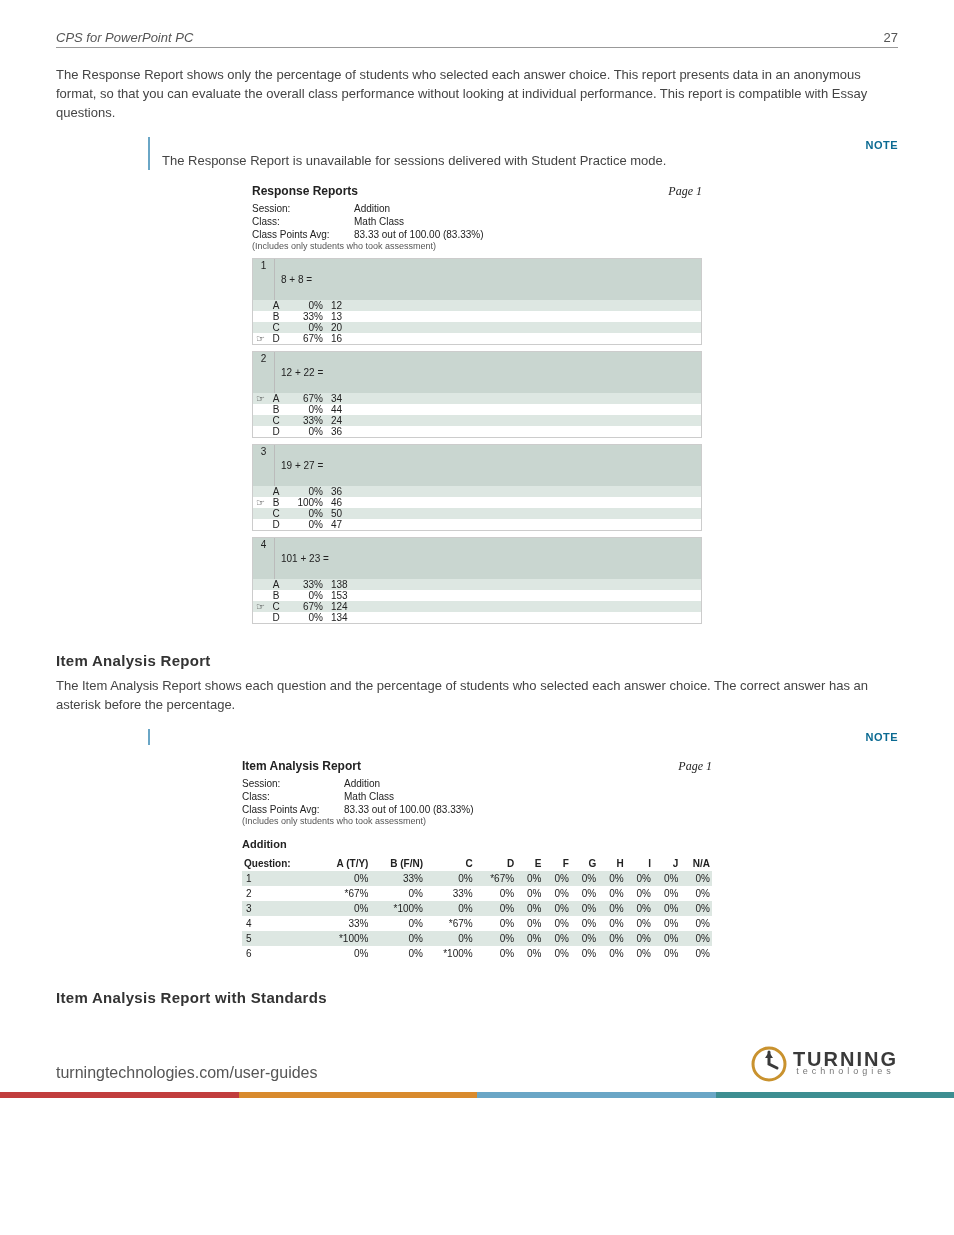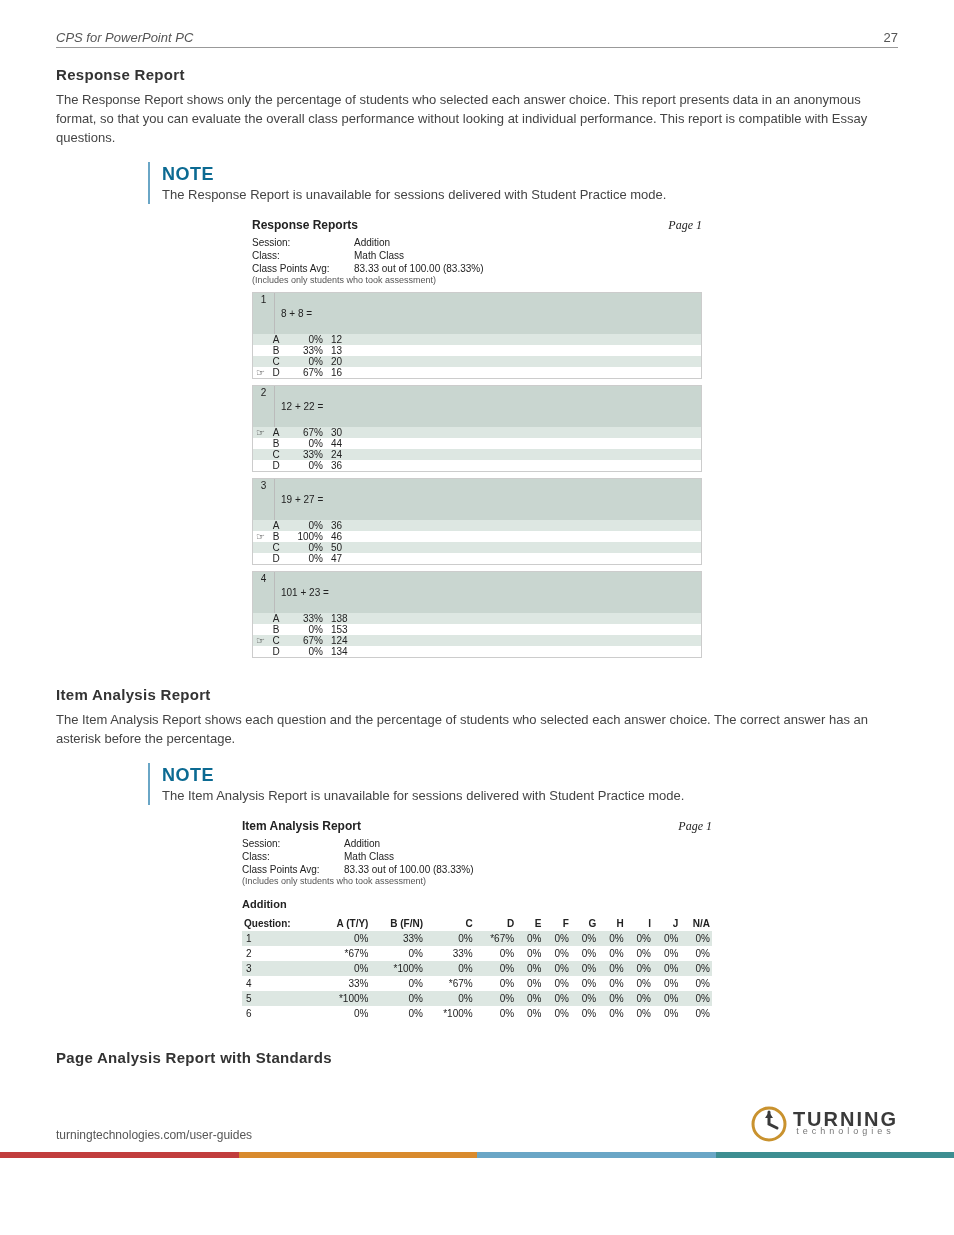--- a/index.html
+++ b/index.html
@@ -10,21 +10,21 @@
     width: 954px;
     background: #fff;
   }
   .page { padding: 30px 56px 0 56px; }
   .hdr { display: flex; justify-content: space-between; border-bottom: 1px solid #999; padding-bottom: 2px; margin-bottom: 18px; }
   .hdr-title { font-style: italic; font-size: 13px; color: #555; font-family: "Trebuchet MS", Arial, sans-serif; }
   .hdr-page { font-size: 13px; color: #555; }
   h2.section { font-family: "Trebuchet MS", Arial, sans-serif; font-weight: bold; font-size: 15px; color: #333; margin: 0 0 8px 0; letter-spacing: .3px; }
   p.body { font-size: 13px; line-height: 1.45; margin: 0 0 14px 0; color: #444; }
   .note-box { margin: 6px 0 14px 92px; border-left: 2px solid #6aa6c6; padding: 2px 0 2px 12px; }
-  .note-box .note-lbl { font-family: "Trebuchet MS", Arial, sans-serif; color: #0b6a92; font-weight: bold; font-size: 18px; letter-spacing: .5px; }
+  .note-box .note-lbl { font-family: "Trebuchet MS", Arial, sans-serif; color: #0b6a92; font-weight: bold; font-size: 11px; letter-spacing: .5px; text-align: right; }
   .note-box .note-body { font-size: 13px; color: #444; margin-top: 2px; }
   
   .figure { width: 450px; margin: 6px auto 28px auto; font-size: 10px; color: #222; }
   .fig-hdrrow { display:flex; justify-content: space-between; }
   .fig-title { font-family: Verdana, Arial, sans-serif; font-weight: bold; font-size: 12px; }
   .fig-pagelbl { font-style: italic; font-family: "Times New Roman", serif; font-size: 12px; }
   .fig-meta { margin-top: 3px; line-height: 1.3; }
   .fig-meta .row { display:flex; }
   .fig-meta .k { width: 102px; }
   .fig-meta .sub { font-size: 9px; color:#555; }
@@ -44,42 +44,41 @@
   .ia-table th, .ia-table td { font-size:10px; padding:2px 2px; }
   .ia-table th { text-align:right; }
   .ia-table th.ql { text-align:left; }
   .ia-table td { text-align:right; }
   .ia-table td.ql { text-align:left; padding-left:4px; }
   .ia-table tr.odd td { background:#dde7e2; }
   .ia-section-lbl { font-weight:bold; font-size:11px; margin-top: 10px; }
   
   .footer-wrap { position: relative; margin-top: 40px; }
   .footer { display:flex; justify-content: space-between; align-items:flex-end; padding: 0 56px 10px 56px; }
-  .footer-url { font-size: 12px; color:#555; }
+  .footer-url { font-size: 16px; color:#555; }
   .logo { display:flex; align-items:center; gap:6px; }
   .logo-text { font-family: "Trebuchet MS", Arial, sans-serif; line-height: .85; letter-spacing: 2px;}
   .logo-text .big { font-size: 20px; font-weight: 600; color:#3a3a3a; }
   .logo-text .small { font-size: 9px; color:#777; letter-spacing: 4px; text-align: center; }
   .bars { height:6px; width:100%; display:flex; }
   .bars div { flex:1; }
   .bar-r { background:#c13d3d; }
   .bar-o { background:#d88a2e; }
   .bar-b { background:#6aa6c6; }
   .bar-t { background:#3d8e91; }
 </style>
 </head>
 <body>
 
 <div class="page">
   <div class="hdr">
     <span class="hdr-title">CPS for PowerPoint PC</span>
     <span class="hdr-page">27</span>
   </div>
 
-  <h2 class="section">Response Report</h2>
   <p class="body">The Response Report shows only the percentage of students who selected each answer choice. This report presents data in an anonymous format, so that you can evaluate the overall class performance without looking at individual performance.  This report is compatible with Essay questions.</p>
   <div class="note-box">
     <div class="note-lbl">NOTE</div>
     <div class="note-body">The Response Report is unavailable for sessions delivered with Student Practice mode.</div>
   </div>
 
   <div class="figure">
     <div class="fig-hdrrow">
       <span class="fig-title">Response Reports</span>
       <span class="fig-pagelbl">Page 1</span>
@@ -135,21 +134,21 @@
         <div class="qblock">
           <div class="qhead">
             <span class="num">2</span>
             <span class="txt">12 + 22 =</span>
           </div>
           <div class="qoptions">
             <div class="opt even">
               <span class="star">☞</span>
               <span class="ltr">A</span>
               <span class="pct">67%</span>
-              <span class="val">30</span>
+              <span class="val">34</span>
             </div>
             <div class="opt">
               <span class="star"></span>
               <span class="ltr">B</span>
               <span class="pct">0%</span>
               <span class="val">44</span>
             </div>
             <div class="opt even">
               <span class="star"></span>
               <span class="ltr">C</span>
@@ -228,21 +227,20 @@
             </div>
           </div>
         </div>
       </div>
   </div>
 
   <h2 class="section">Item Analysis Report</h2>
   <p class="body">The Item Analysis Report shows each question and the percentage of students who selected each answer choice. The correct answer has an asterisk before the percentage.</p>
   <div class="note-box">
     <div class="note-lbl">NOTE</div>
-    <div class="note-body">The Item Analysis Report is unavailable for sessions delivered with Student Practice mode.</div>
   </div>
 
   <div class="figure2">
     <div class="fig-hdrrow">
       <span class="fig-title">Item Analysis Report</span>
       <span class="fig-pagelbl">Page 1</span>
     </div>
     <div class="fig-meta">
       <div class="row">
           <span class="k">Session:</span>
@@ -358,21 +356,21 @@
             <td>0%</td>
             <td>0%</td>
             <td>0%</td>
             <td>0%</td>
             <td>0%</td>
           </tr>
         </tbody>
     </table>
   </div>
 
-  <h2 class="section">Page Analysis Report with Standards</h2>
+  <h2 class="section">Item Analysis Report with Standards</h2>
 </div>
 
 <div class="footer-wrap">
   <div class="footer">
     <span class="footer-url">turningtechnologies.com/user-guides</span>
     <div class="logo">
       <svg width="36" height="36" viewBox="0 0 36 36">
         <circle cx="18" cy="18" r="16" fill="none" stroke="#c9922e" stroke-width="3"></circle>
         <path d="M18 6 L18 18 L26 22" fill="none" stroke="#3a3a3a" stroke-width="3" stroke-linecap="round"></path>
         <path d="M18 6 L14 12 L22 12 Z" fill="#3a3a3a"></path>

